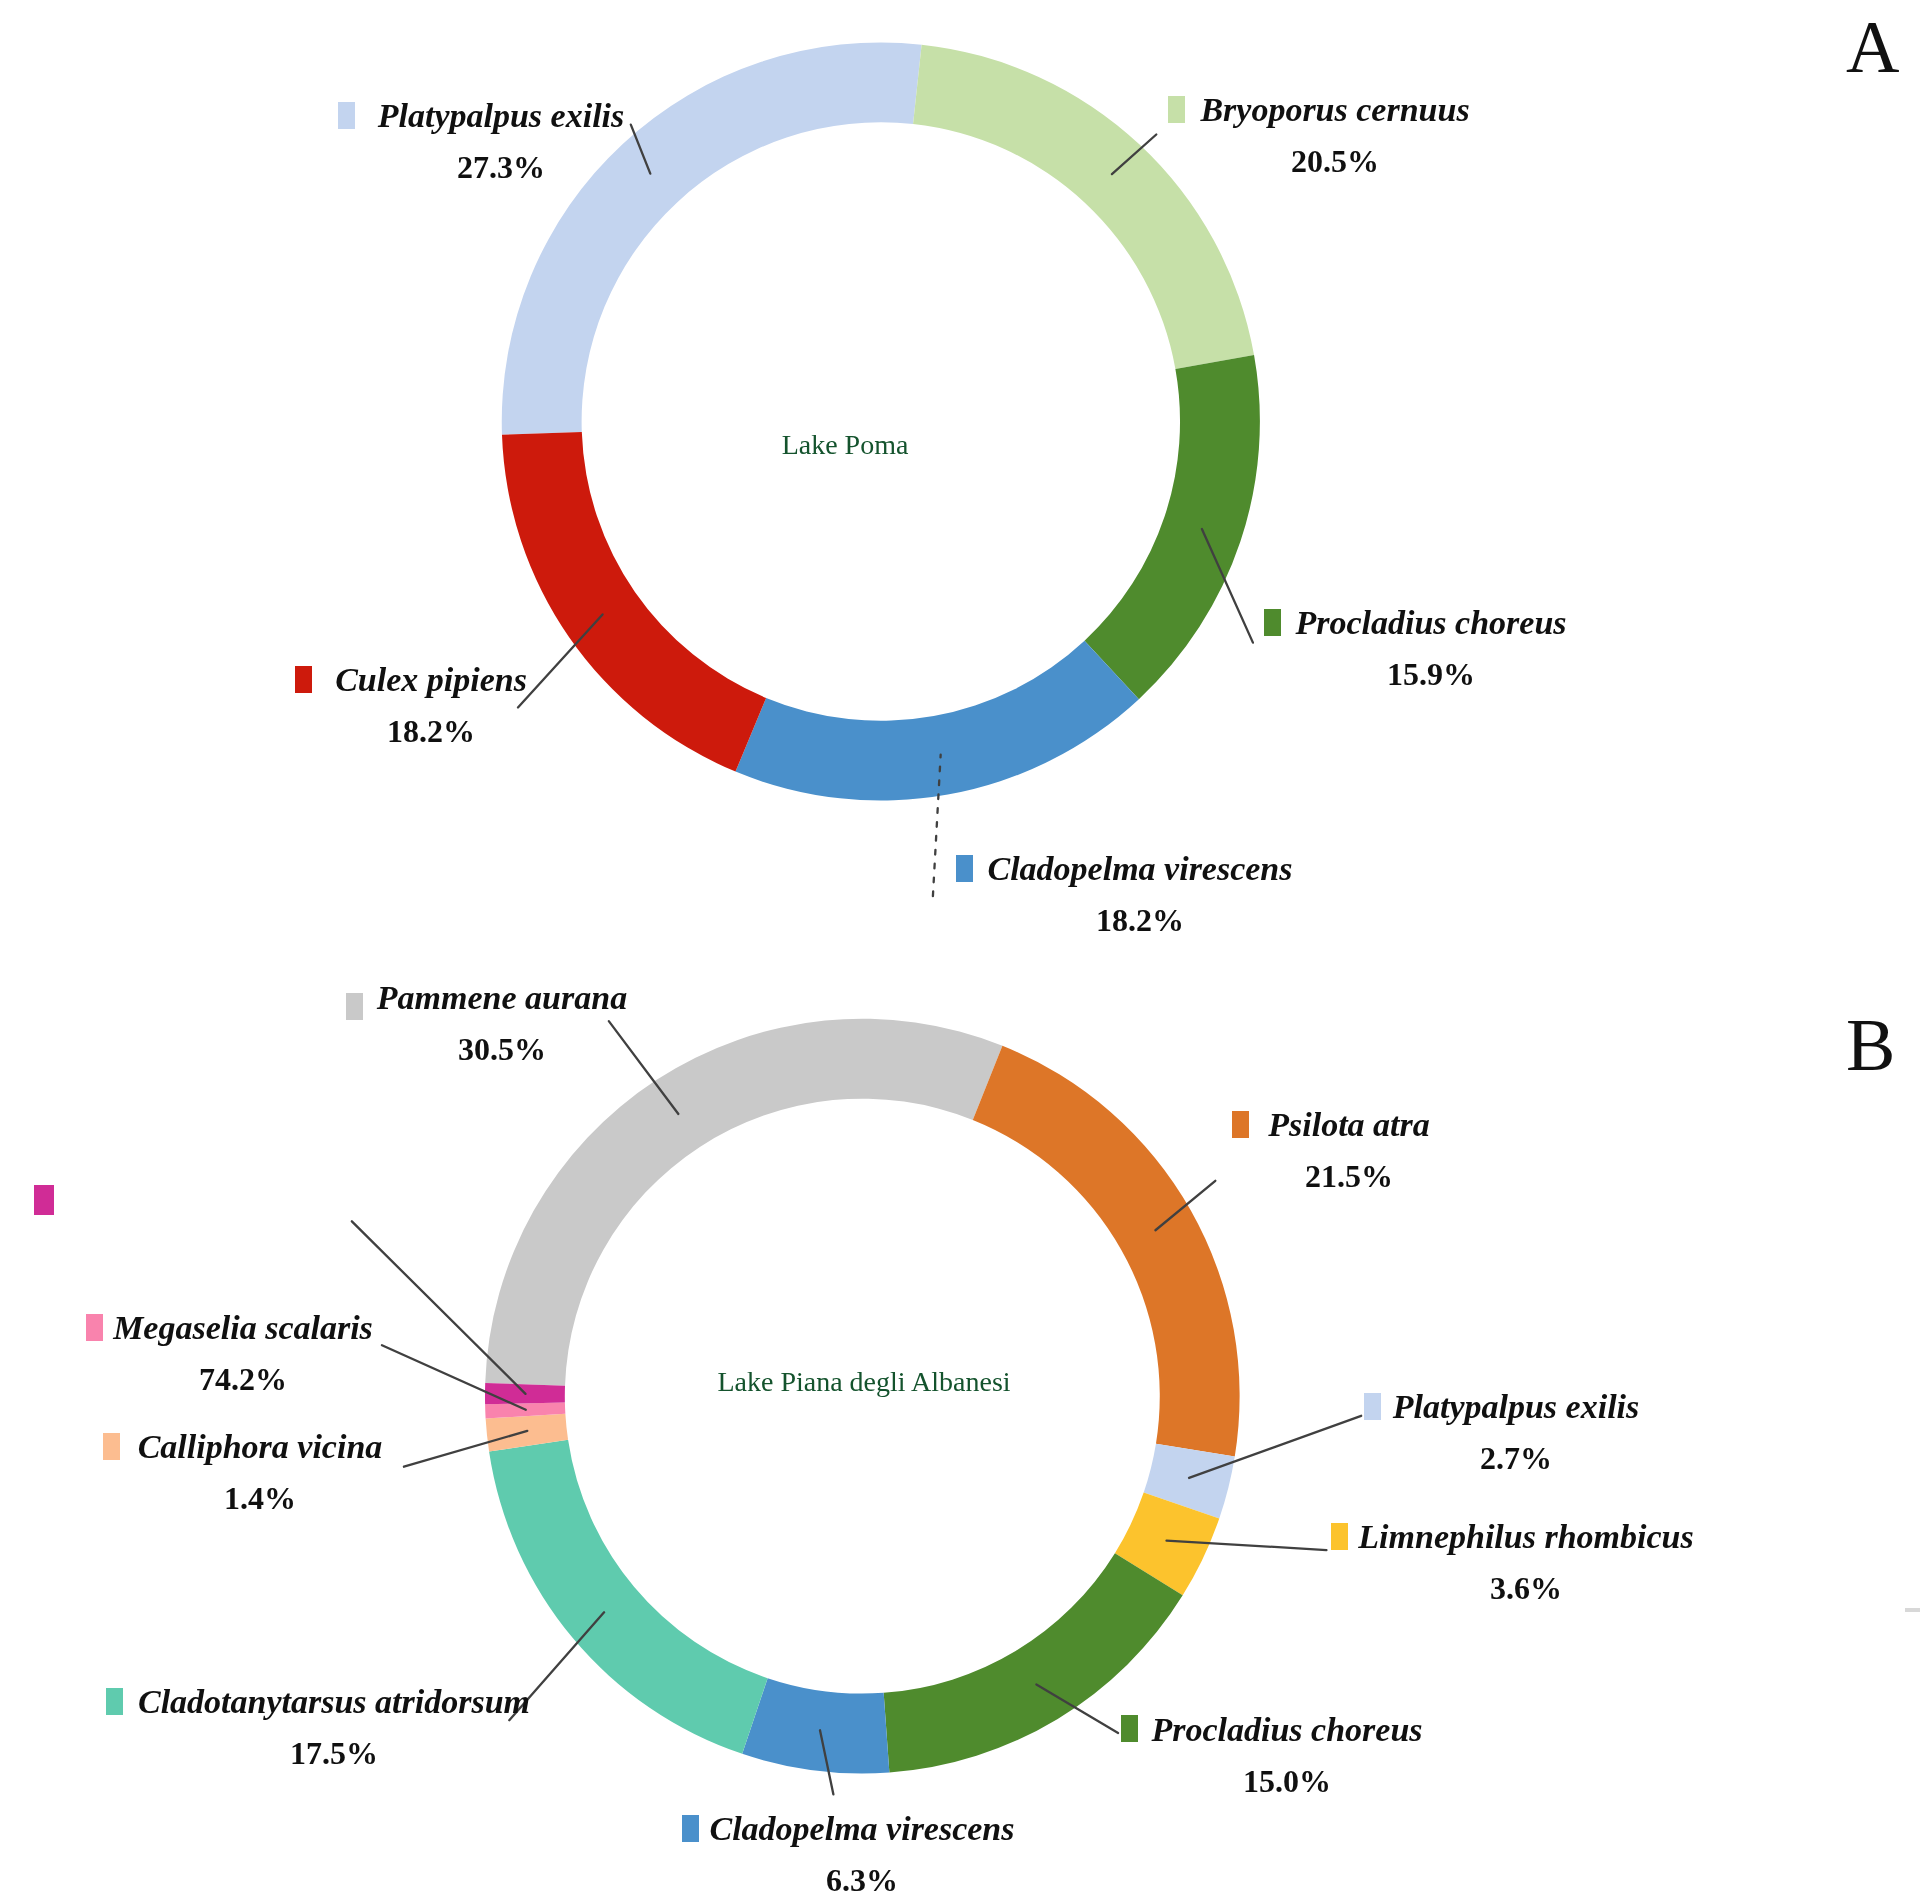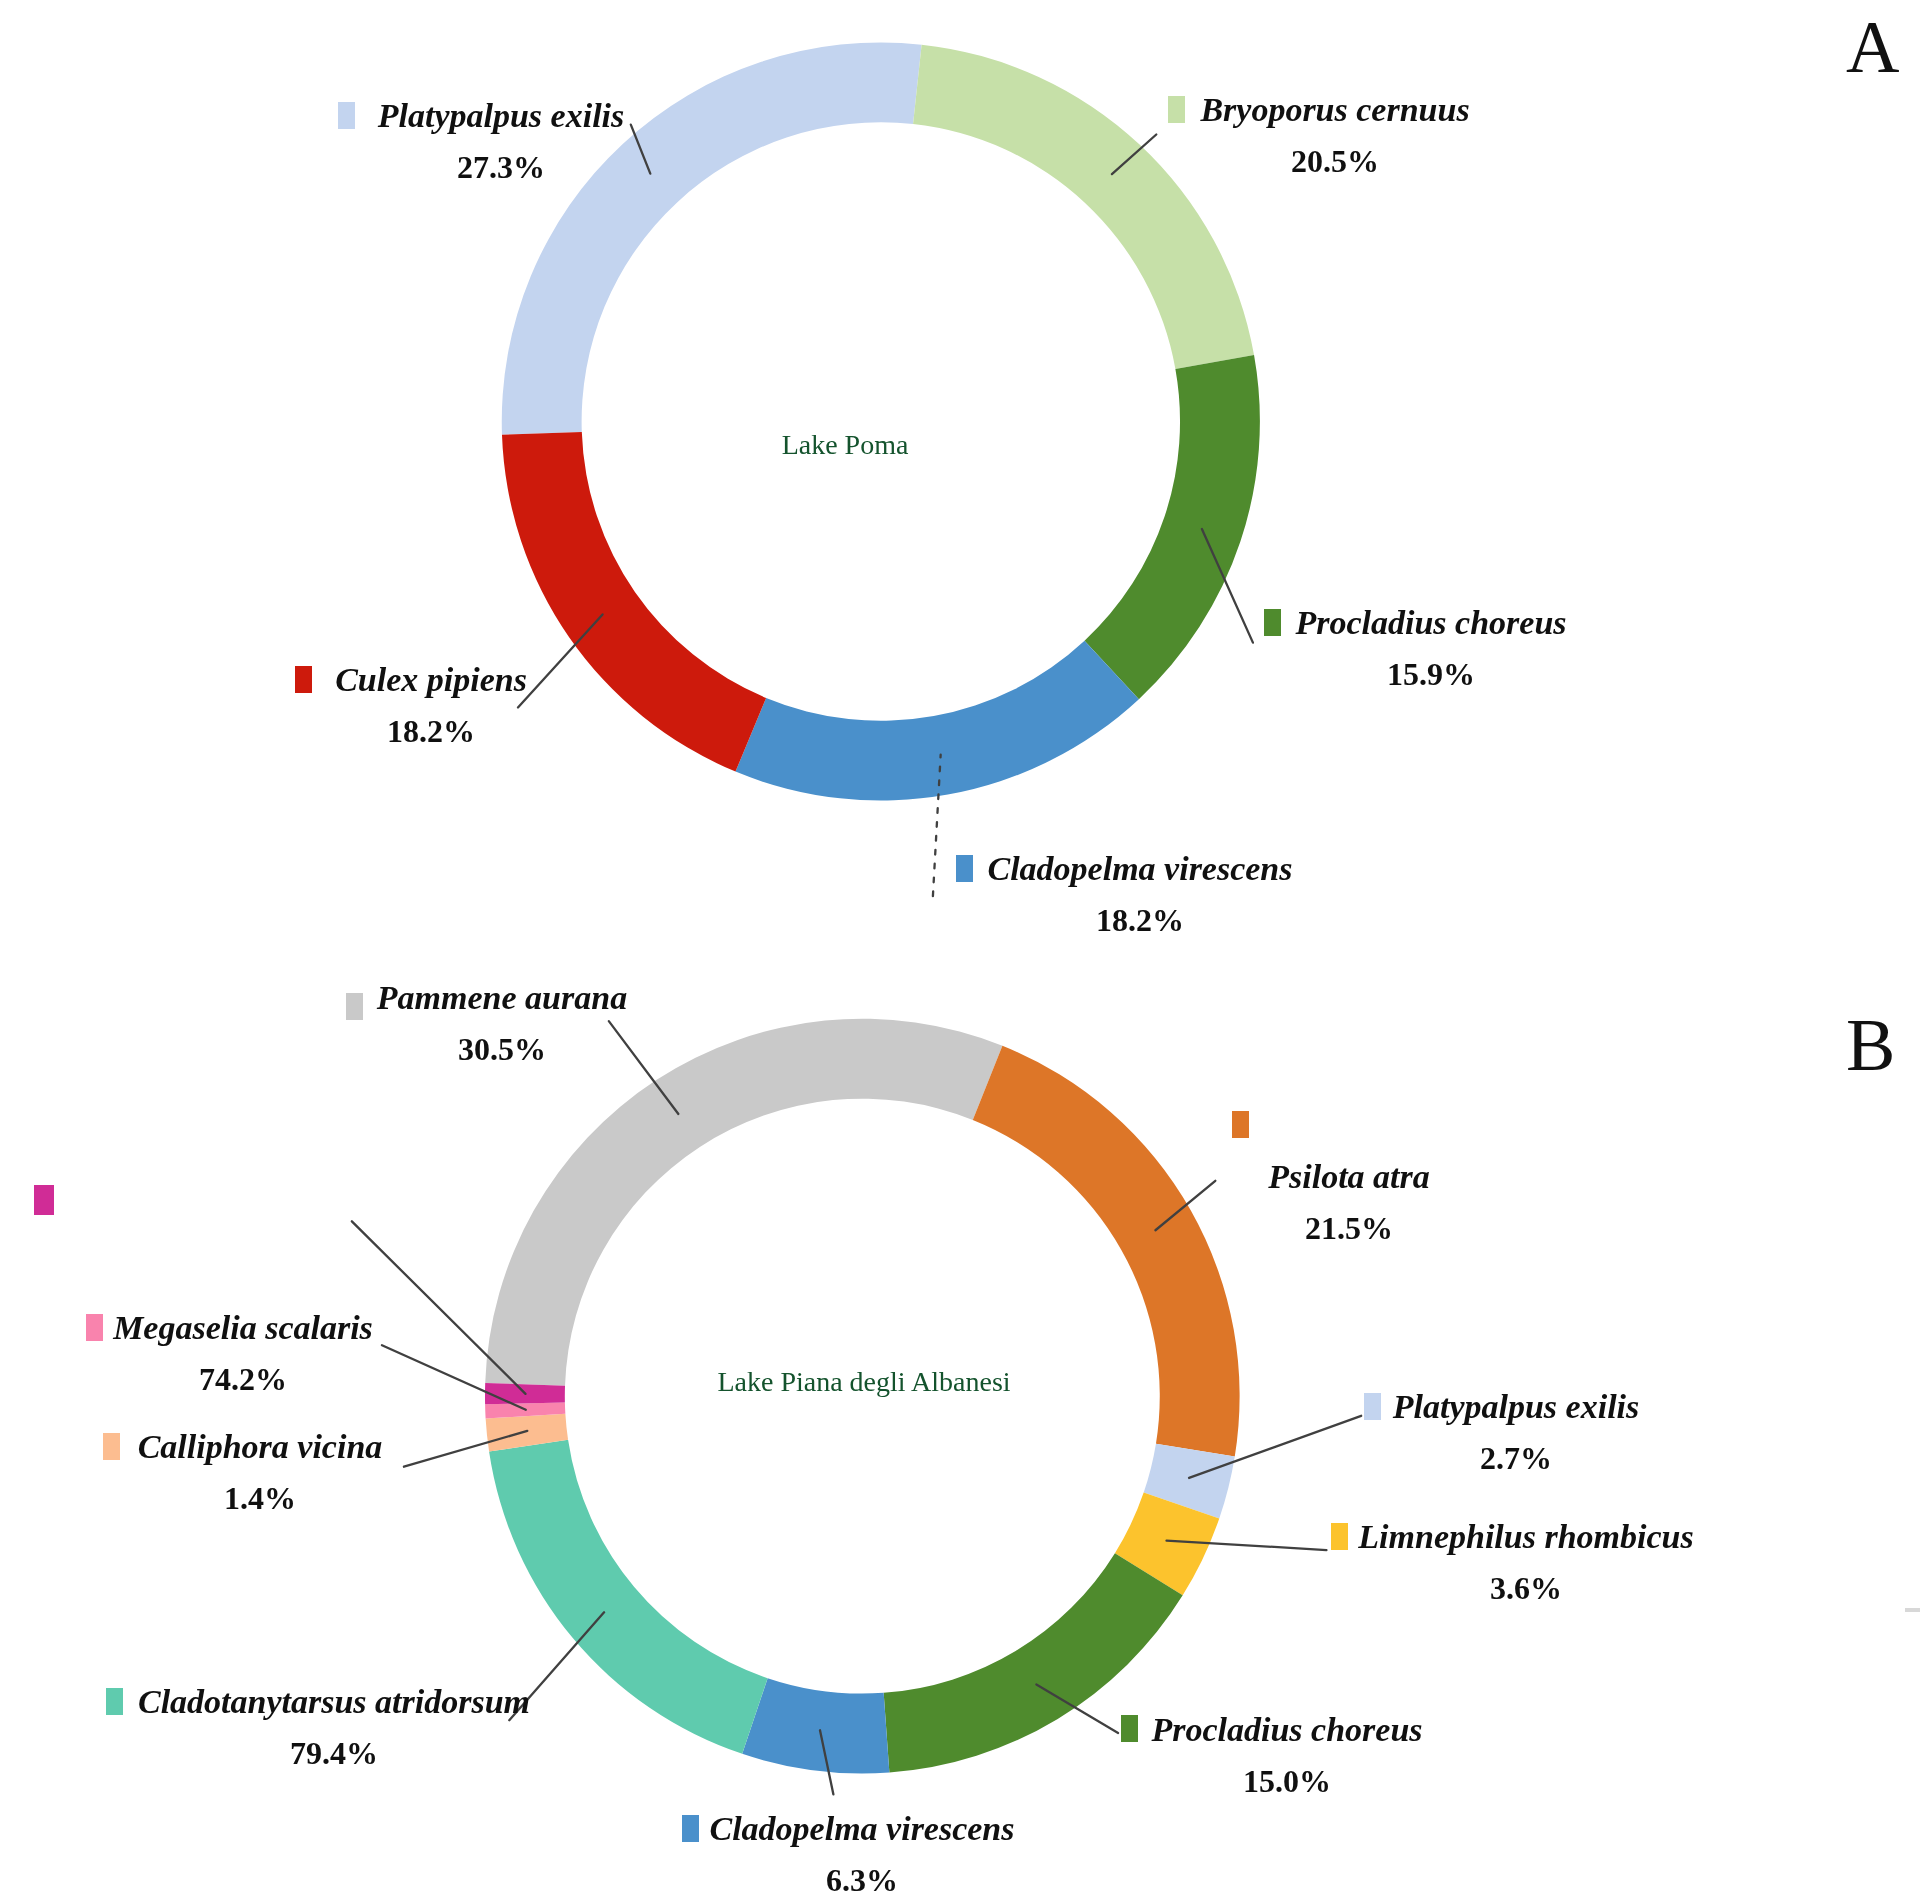--- a/index.html
+++ b/index.html
@@ -91,21 +91,21 @@
     <div class="lpct">18.2%</div>
   </div>
 
   <div class="swatch" style="left: 346px; top: 993px; background: rgb(201, 201, 201);"></div>
   <div class="lbl" style="left:502px;top:977px;">
     <div class="lname">Pammene aurana</div>
     <div class="lpct">30.5%</div>
   </div>
 
   <div class="swatch" style="left: 1232px; top: 1111px; background: rgb(221, 118, 40);"></div>
-  <div class="lbl" style="left:1349px;top:1156px;">
+  <div class="lbl" style="left:1349px;top:1104px;">
     <div class="lname">Psilota atra</div>
     <div class="lpct">21.5%</div>
   </div>
 
   <div class="swatch" style="left: 1364px; top: 1393px; background: rgb(195, 212, 239);"></div>
   <div class="lbl" style="left:1516px;top:1386px;">
     <div class="lname">Platypalpus exilis</div>
     <div class="lpct">2.7%</div>
   </div>
 
@@ -123,21 +123,21 @@
 
   <div class="swatch" style="left: 682px; top: 1815px; background: rgb(74, 144, 203);"></div>
   <div class="lbl" style="left:862px;top:1808px;">
     <div class="lname">Cladopelma virescens</div>
     <div class="lpct">6.3%</div>
   </div>
 
   <div class="swatch" style="left: 106px; top: 1688px; background: rgb(95, 203, 174);"></div>
   <div class="lbl" style="left:334px;top:1681px;">
     <div class="lname">Cladotanytarsus atridorsum</div>
-    <div class="lpct">79.4%</div>
+    <div class="lpct">17.5%</div>
   </div>
 
   <div class="swatch" style="left: 103px; top: 1433px; background: rgb(252, 189, 144);"></div>
   <div class="lbl" style="left:260px;top:1426px;">
     <div class="lname">Calliphora vicina</div>
     <div class="lpct">1.4%</div>
   </div>
 
   <div class="swatch" style="left: 86px; top: 1314px; background: rgb(249, 131, 173);"></div>
   <div class="lbl" style="left:243px;top:1307px;">

